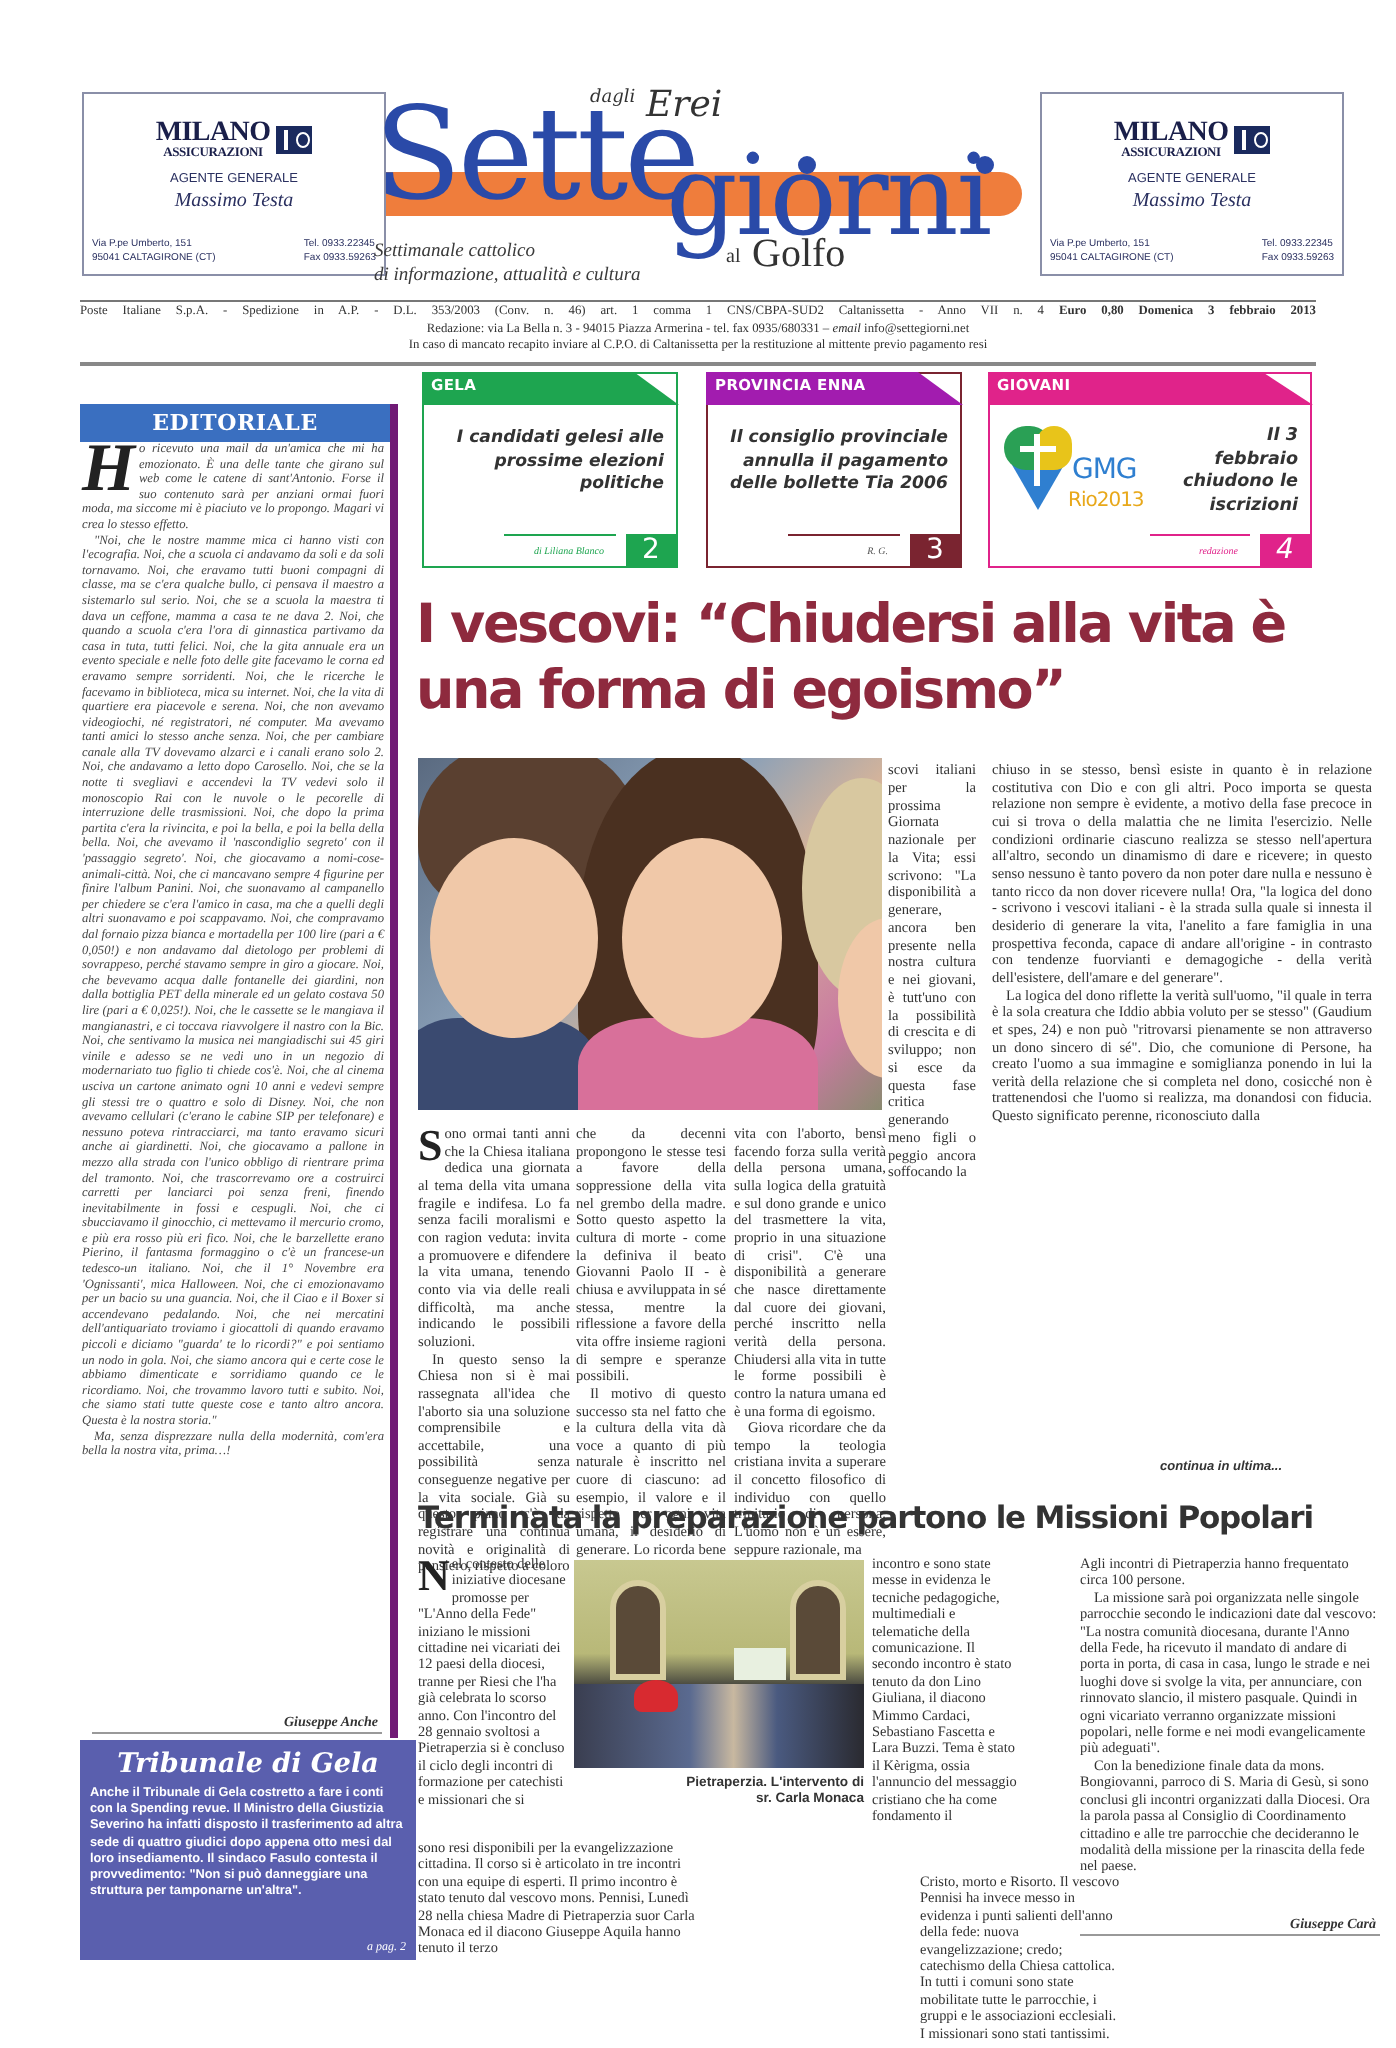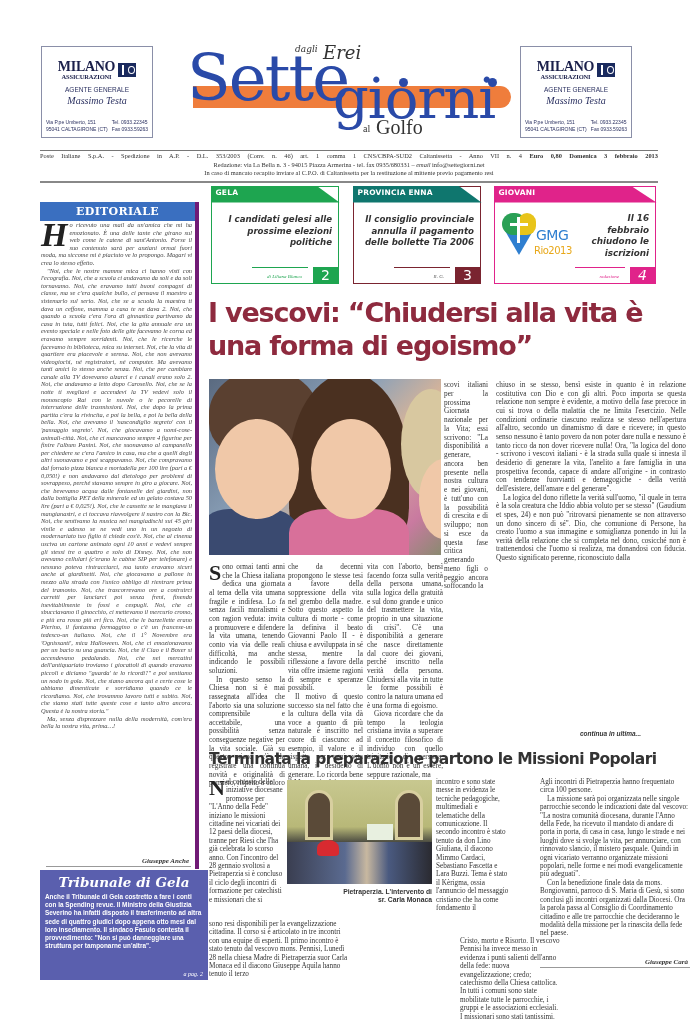--- a/index.html
+++ b/index.html
@@ -1,20 +1,20 @@
 <!DOCTYPE html>
 <html><head>
 <meta charset="utf-8">
 <style>
   * { box-sizing: border-box; margin: 0; padding: 0; }
   html, body { width: 698px; height: 1024px; background: #ffffff; overflow: hidden; }
   body { position: relative; font-family: "Liberation Serif", serif; color: #333; }
 
   
-  .ad { position: absolute; top: 46px; width: 112px; height: 92px; border: 1px solid #8a8fa8; background: #fff; }
+  .ad { position: absolute; top: 46px; width: 152px; height: 92px; border: 1px solid #8a8fa8; background: #fff; }
   .ad-left { left: 41px; }
   .ad-right { left: 520px; }
   .ad .brand { position: absolute; top: 14px; left: 0; right: 0; text-align: center; }
   .ad .milano { font-family: "Liberation Serif", serif; font-weight: bold; font-size: 14px; color: #1a1f4a; letter-spacing: -0.3px; line-height: 12px; display: inline-block; vertical-align: top; }
   .ad .assic { font-family: "Liberation Serif", serif; font-weight: bold; font-size: 6.5px; color: #1a1f4a; display: block; line-height: 7px; letter-spacing: -0.2px; }
   .ad .logo-sq { display: inline-block; width: 18px; height: 14px; background: #1a2a5e; margin-left: 3px; vertical-align: top; margin-top: 2px; position: relative; }
   .ad .logo-sq::before { content: ""; position: absolute; left: 4px; top: 2px; width: 2px; height: 10px; background: #fff; }
   .ad .logo-sq::after { content: ""; position: absolute; left: 10px; top: 3px; width: 5px; height: 6px; border: 1px solid #fff; border-radius: 50%; }
   .ad .agente { position: absolute; top: 39px; left: 0; right: 0; text-align: center; font-family: "Liberation Sans", sans-serif; font-size: 6.5px; color: #2a3060; }
   .ad .name { position: absolute; top: 48px; left: 0; right: 0; text-align: center; font-style: italic; font-size: 10px; color: #2a3060; }
@@ -64,21 +64,21 @@
   .teaser .t-line { position: absolute; left: 40px; right: 30px; bottom: 15px; border-top: 1px solid; }
   .teaser .t-num { position: absolute; right: 0; bottom: 0; width: 25px; height: 16px; color: #fff; font-family: "DejaVu Sans", sans-serif; font-size: 14px; line-height: 16px; text-align: center; }
 
   .t-gela { left: 211px; border-color: #1ea550; }
   .t-gela .t-head { background: #1ea550; clip-path: polygon(0 0, 82% 0, 100% 100%, 0 100%); }
   .t-gela .t-num { background: #1ea550; }
   .t-gela .t-by { color: #1ea550; }
   .t-gela .t-line { border-color: #1ea550; }
 
   .t-enna { left: 353px; border-color: #7a2430; }
-  .t-enna .t-head { background: #0f766e; clip-path: polygon(0 0, 82% 0, 100% 100%, 0 100%); }
+  .t-enna .t-head { background: #a21caf; clip-path: polygon(0 0, 82% 0, 100% 100%, 0 100%); }
   .t-enna .t-num { background: #7a2430; }
   .t-enna .t-by { color: #555; }
   .t-enna .t-line { border-color: #7a2430; }
 
   .t-giov { left: 494px; width: 162px; border-color: #e0238a; }
   .t-giov .t-head { background: #e0238a; clip-path: polygon(0 0, 84% 0, 100% 100%, 0 100%); }
   .t-giov .t-num { background: #e0238a; font-style: italic; }
   .t-giov .t-by { color: #e0238a; }
   .t-giov .t-line { border-color: #e0238a; left: 80px; }
   .t-giov .t-text { top: 26px; font-size: 8.8px; }
@@ -160,20 +160,24 @@
 <div class="masthead">
   <div class="mh-bar"></div>
   <div class="mh-sette">Sette</div>
   <div class="mh-giorni">giorni</div>
   <div class="mh-dot" style="left:216px; top:38px;"></div>
   <div class="mh-dot" style="left:305px; top:38px;"></div>
   <div class="mh-dagli">dagli</div>
   <div class="mh-erei">Erei</div>
   <div class="mh-al">al</div>
   <div class="mh-golfo">Golfo</div>
+  <div class="mh-tag">
+      <div>Settimanale cattolico</div>
+      <div>di informazione, attualità e cultura</div>
+    </div>
 </div>
 
 <div class="ad ad-right">
   <div class="brand">
     <span class="milano"><span>MILANO</span><span class="assic">ASSICURAZIONI</span></span><span class="logo-sq"></span>
   </div>
   <div class="agente">AGENTE GENERALE</div>
   <div class="name">Massimo Testa</div>
   <div class="addr">
       <div>Via P.pe Umberto, 151</div>
@@ -234,21 +238,21 @@
     </div>
   <div class="gmg">
     <div class="heart-b"></div>
       <div class="heart-l"></div>
       <div class="heart-r"></div>
     <div class="cross"></div>
       <div class="crossh"></div>
     <div class="g1">GMG</div>
     <div class="g2">Rio2013</div>
   </div>
-  <div class="t-text" style="width:60px;">Il 16 febbraio chiudono le iscrizioni</div>
+  <div class="t-text" style="width:60px;">Il 3 febbraio chiudono le iscrizioni</div>
   <div class="t-line"></div>
   <div class="t-by">redazione</div>
   <div class="t-num">4</div>
 </div>
 
 <div class="headline">I vescovi: “Chiudersi alla vita è una forma di egoismo”</div>
 
 <div class="photo">
   <div class="kid hair1"></div>
     <div class="kid hair2"></div>

